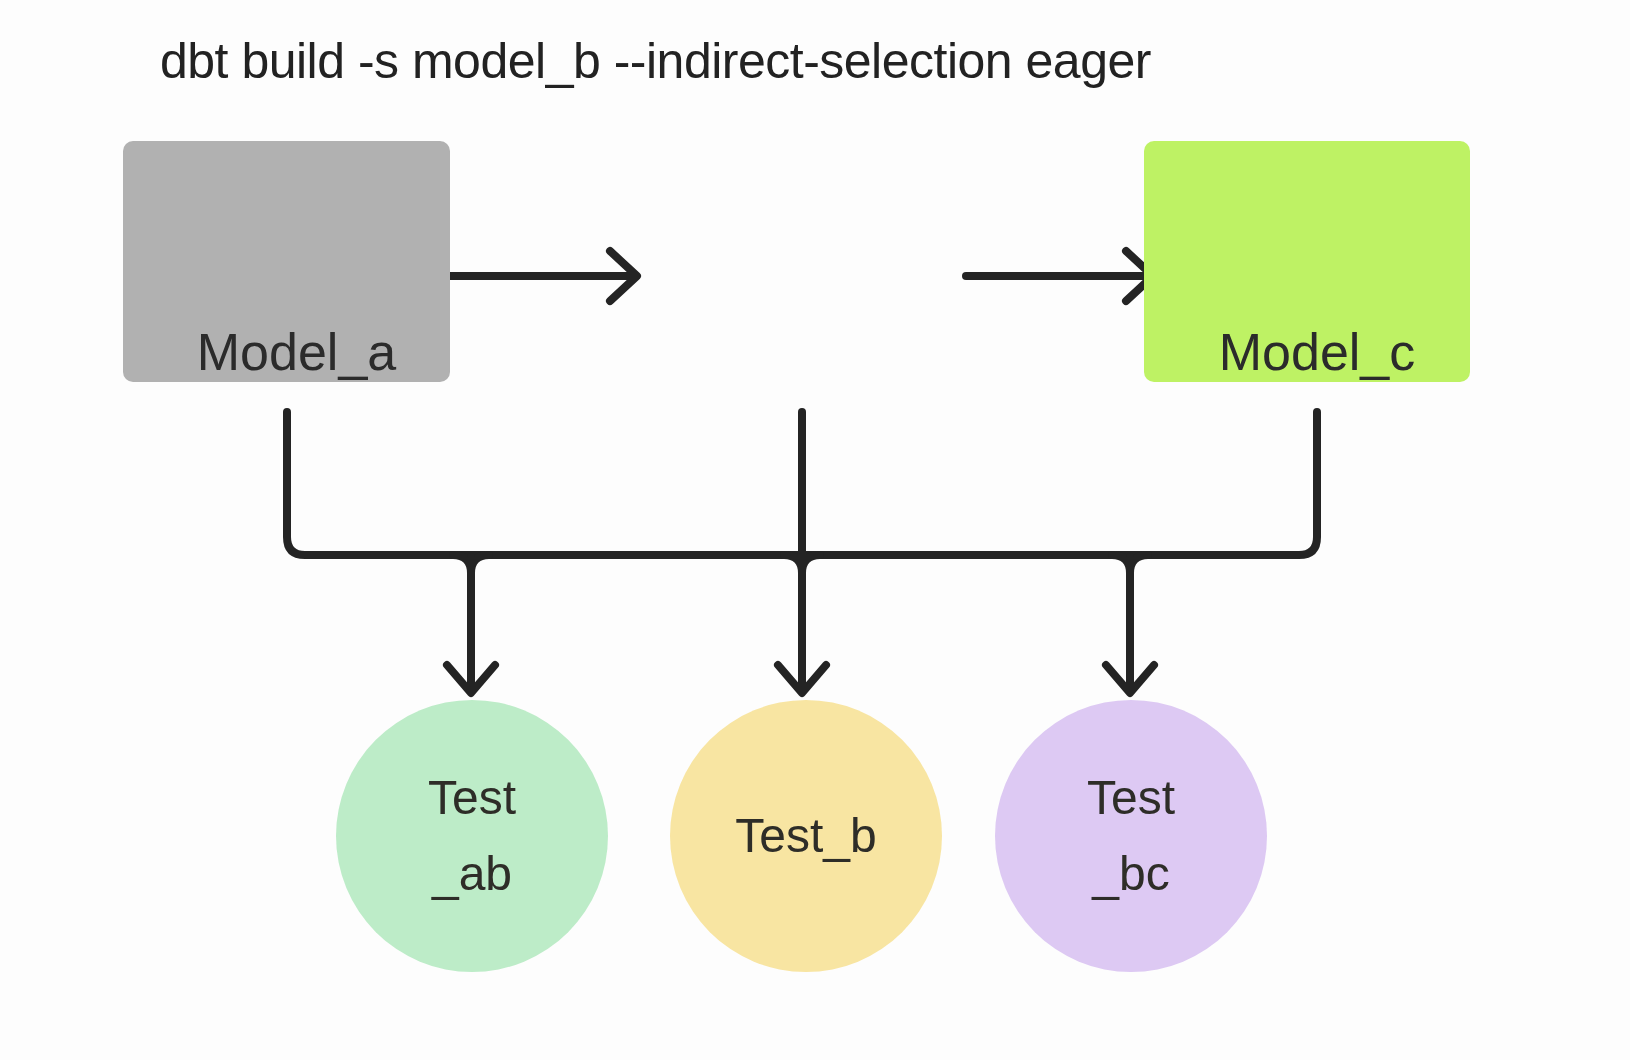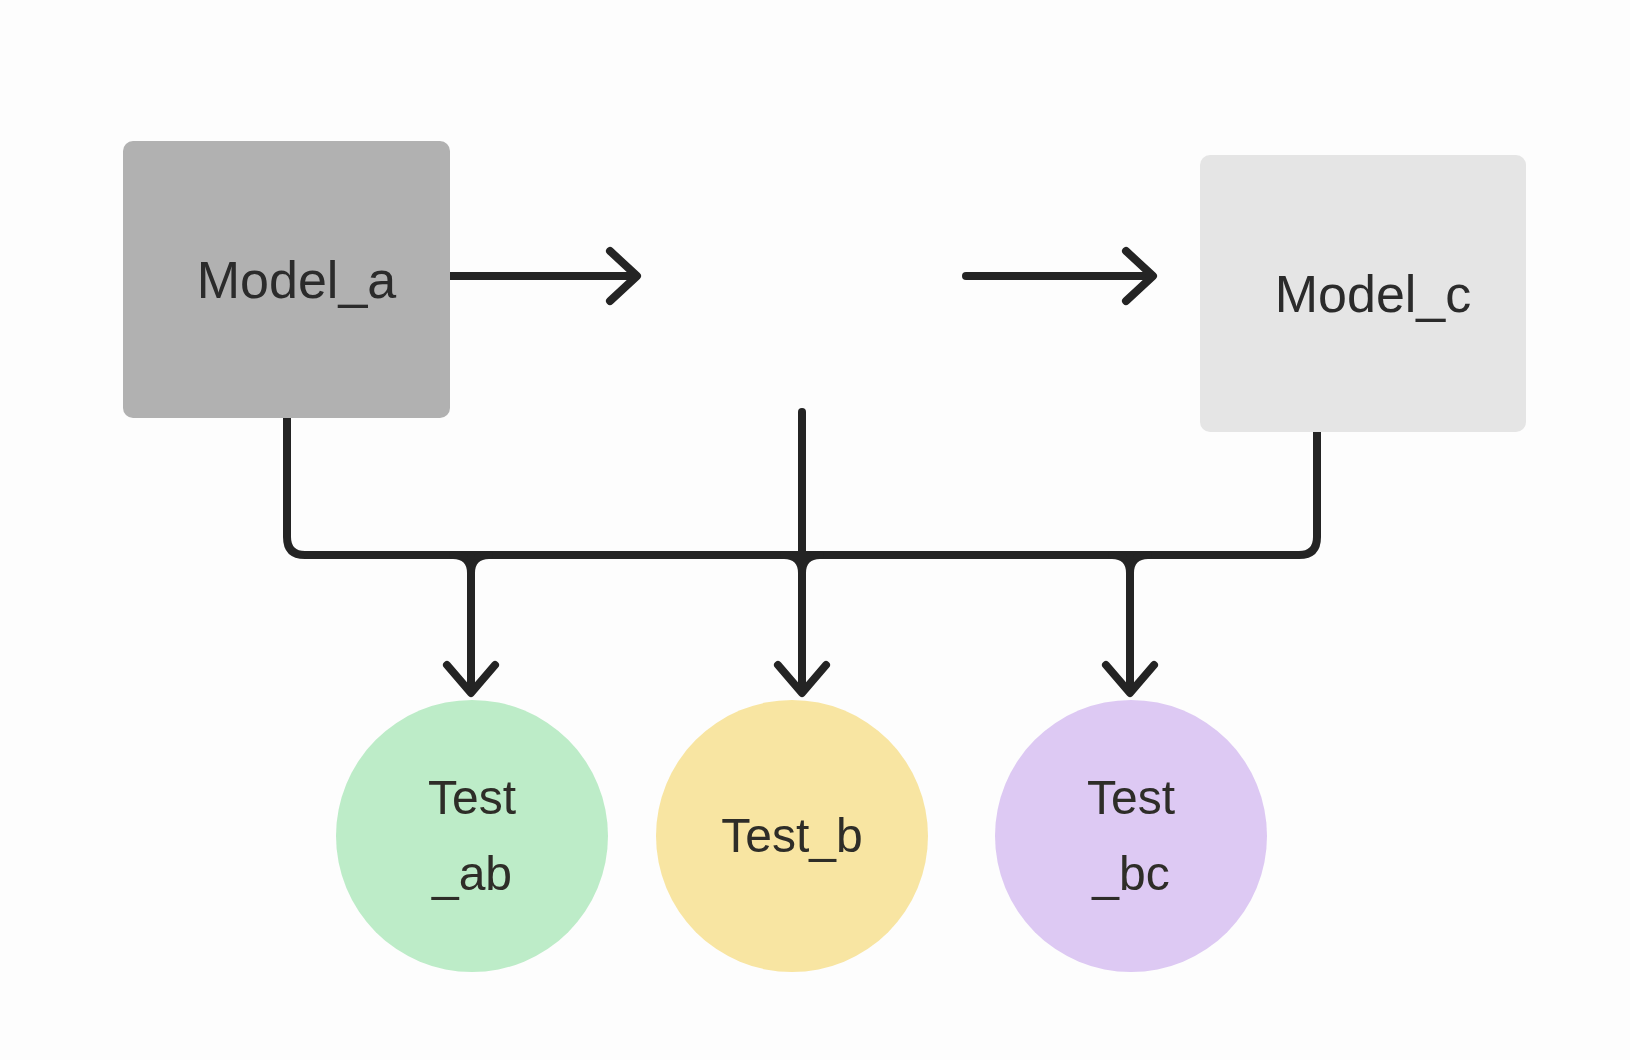--- a/index.html
+++ b/index.html
@@ -35,59 +35,60 @@
     fill: none;
     stroke: #242424;
     stroke-width: 8;
     stroke-linecap: round;
     stroke-linejoin: round;
   }
 
   .model {
     position: absolute;
     top: 141px;
-    height: 277px;
+    height: 241px;
     border-radius: 10px;
     display: flex;
-    align-items: center;
+    align-items: flex-end;
     justify-content: center;
     font-size: 52px;
     color: #2b2b2b;
     white-space: nowrap;
     padding-left: 20px;
   }
   .model-a { left: 123px;  width: 327px; background: #b1b1b1; }
   .model-b { left: 638px;  width: 328px; background: #4696ee; color: #ffffff; }
-  .model-c { left: 1200px; width: 326px; background: #e5e5e5; margin-top: 14px; }
+  .model-c { left: 1144px; width: 326px; background: #bef264; }
 
   .test {
     position: absolute;
     top: 700px;
     width: 272px;
     height: 272px;
     border-radius: 50%;
     display: flex;
     flex-direction: column;
     align-items: center;
     justify-content: center;
     text-align: center;
     font-size: 48px;
     line-height: 76px;
     color: #2e2d28;
     white-space: nowrap;
   }
   .test-ab { left: 336px; background: #bdecc8; }
-  .test-b  { left: 656px; background: #f8e5a2; }
+  .test-b  { left: 670px; background: #f8e5a2; }
   .test-bc { left: 995px; background: #ddc9f3; }
 </style>
 </head>
 <body>
 
 <div class="canvas">
 
+  <div class="title">dbt build -s model_b --indirect-selection eager</div>
 
   <svg class="connectors" viewBox="0 0 1630 1060" xmlns="http://www.w3.org/2000/svg">
 
     <g>
       <path d="M450,276 H628"></path>
       <path d="M610,251 L637,276 L610,301"></path>
     </g>
 
     <g>
       <path d="M966,276 H1144"></path>

